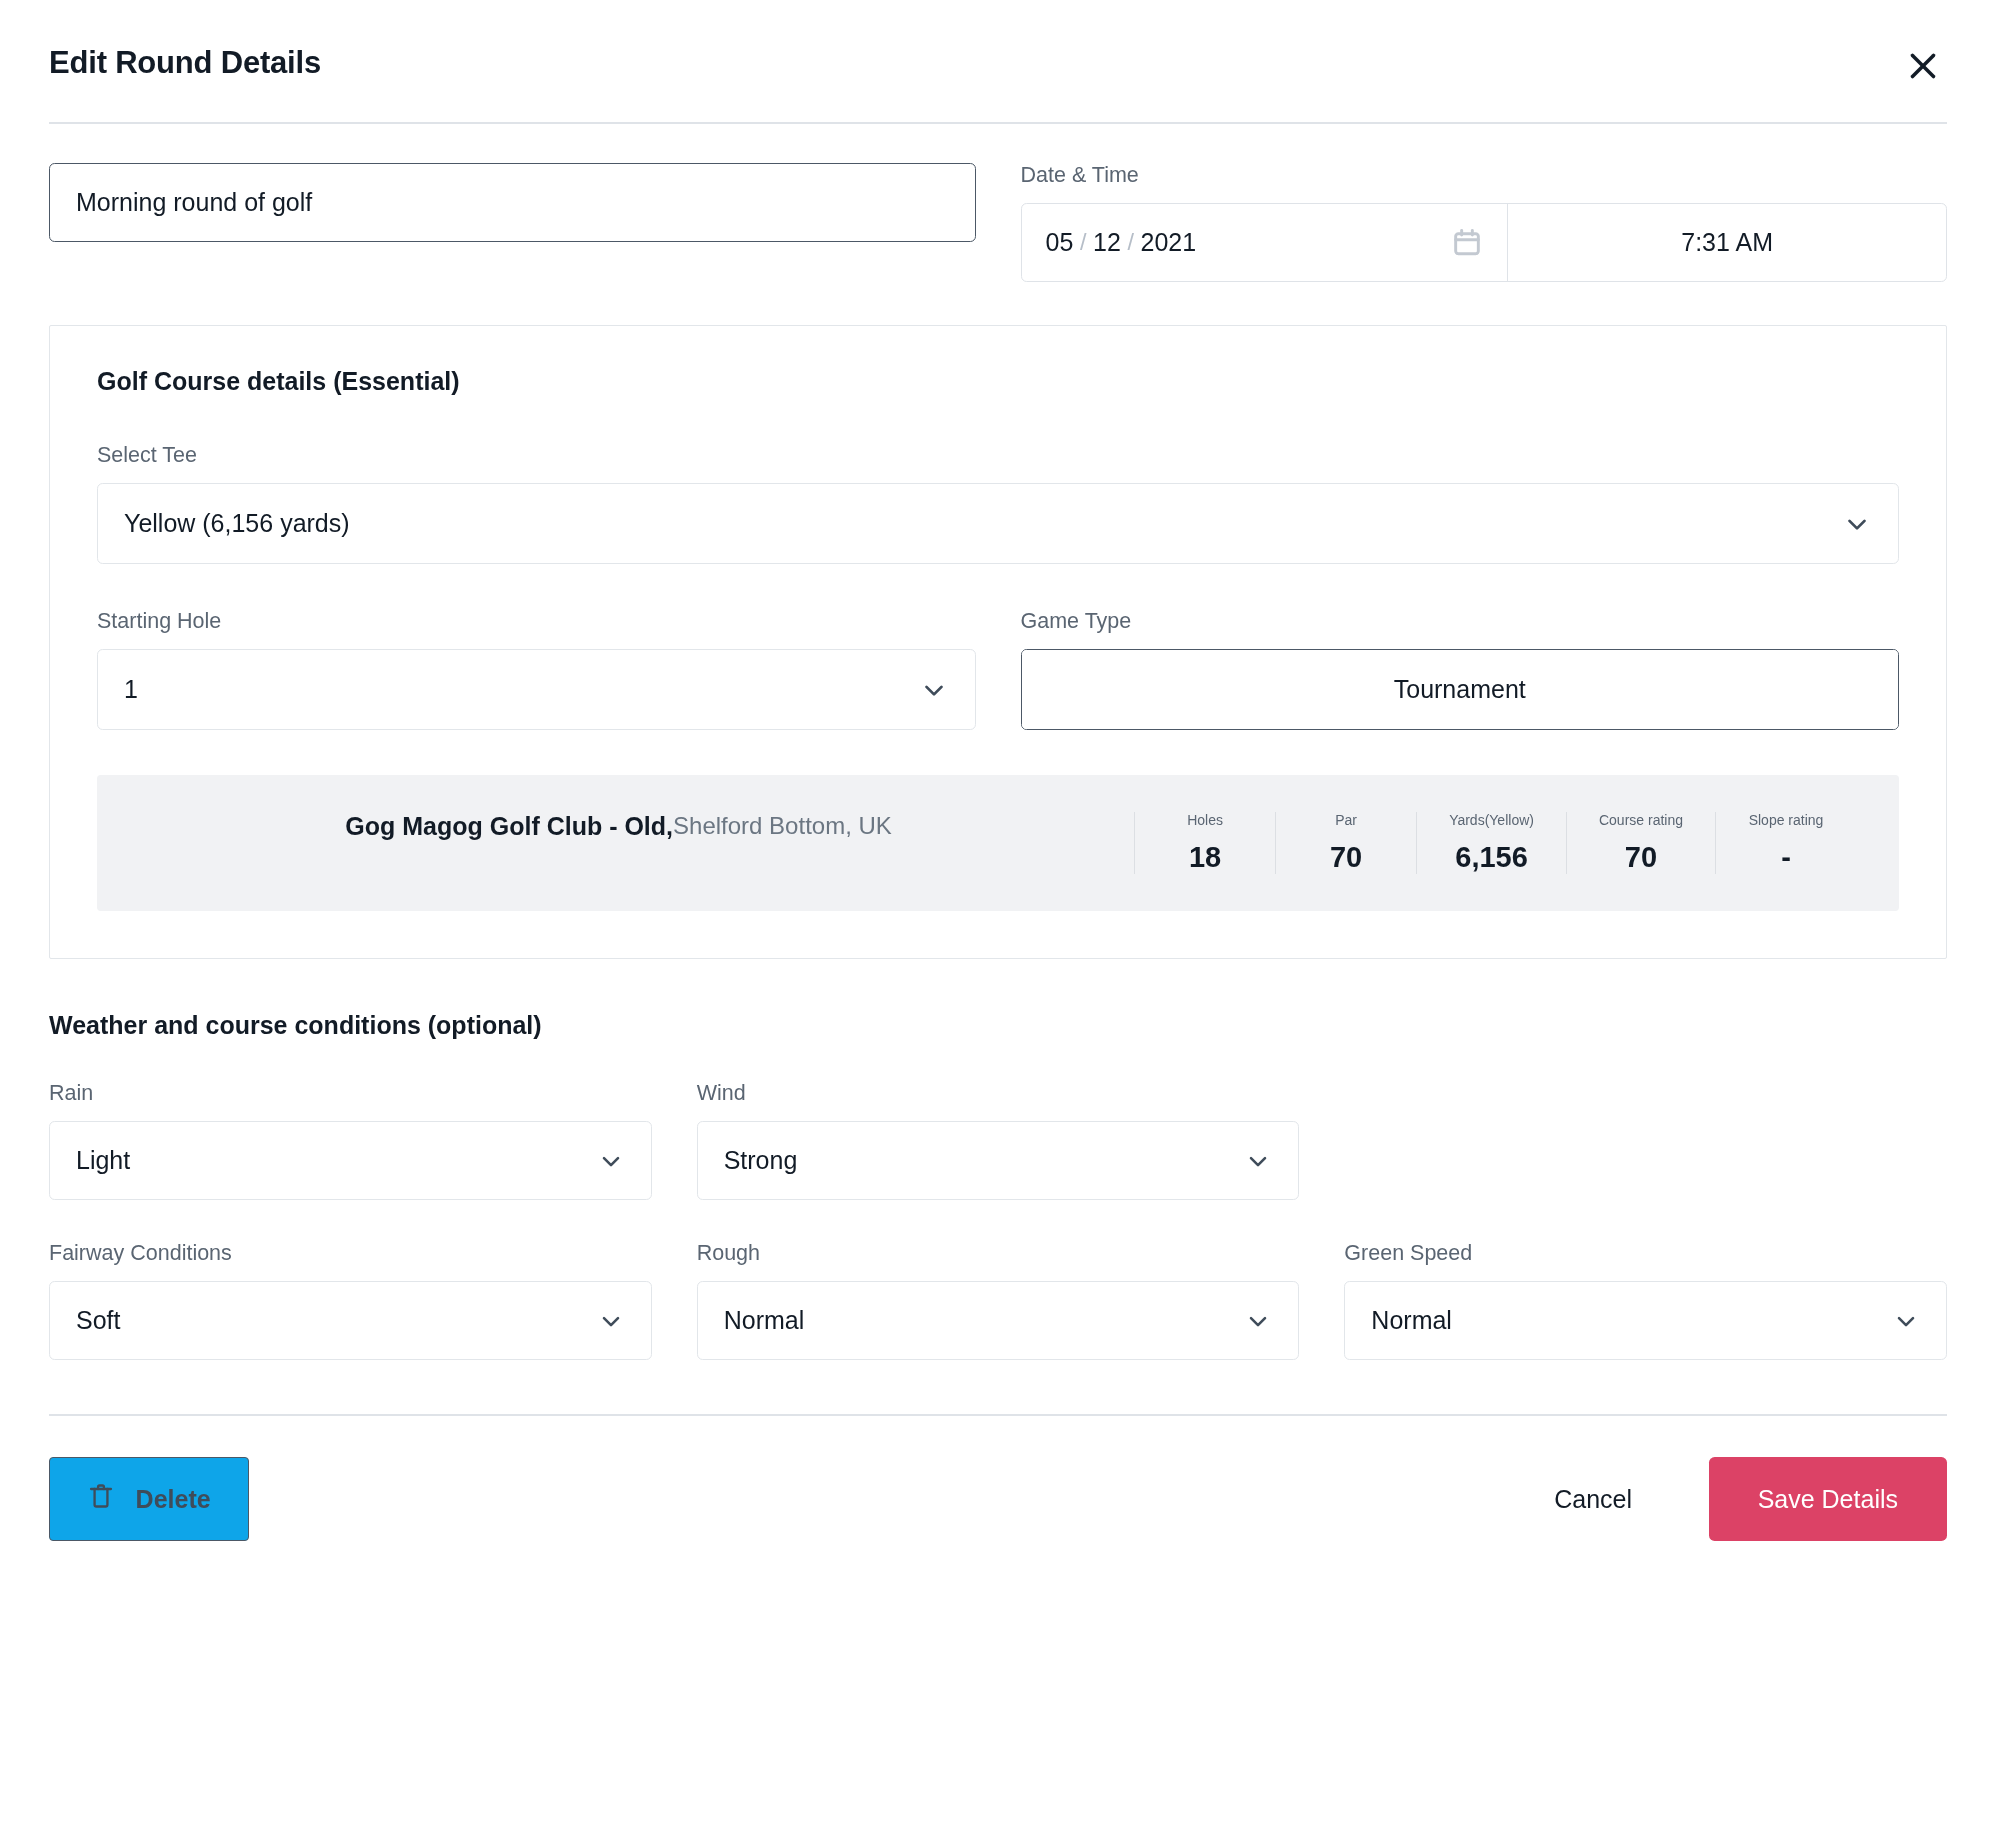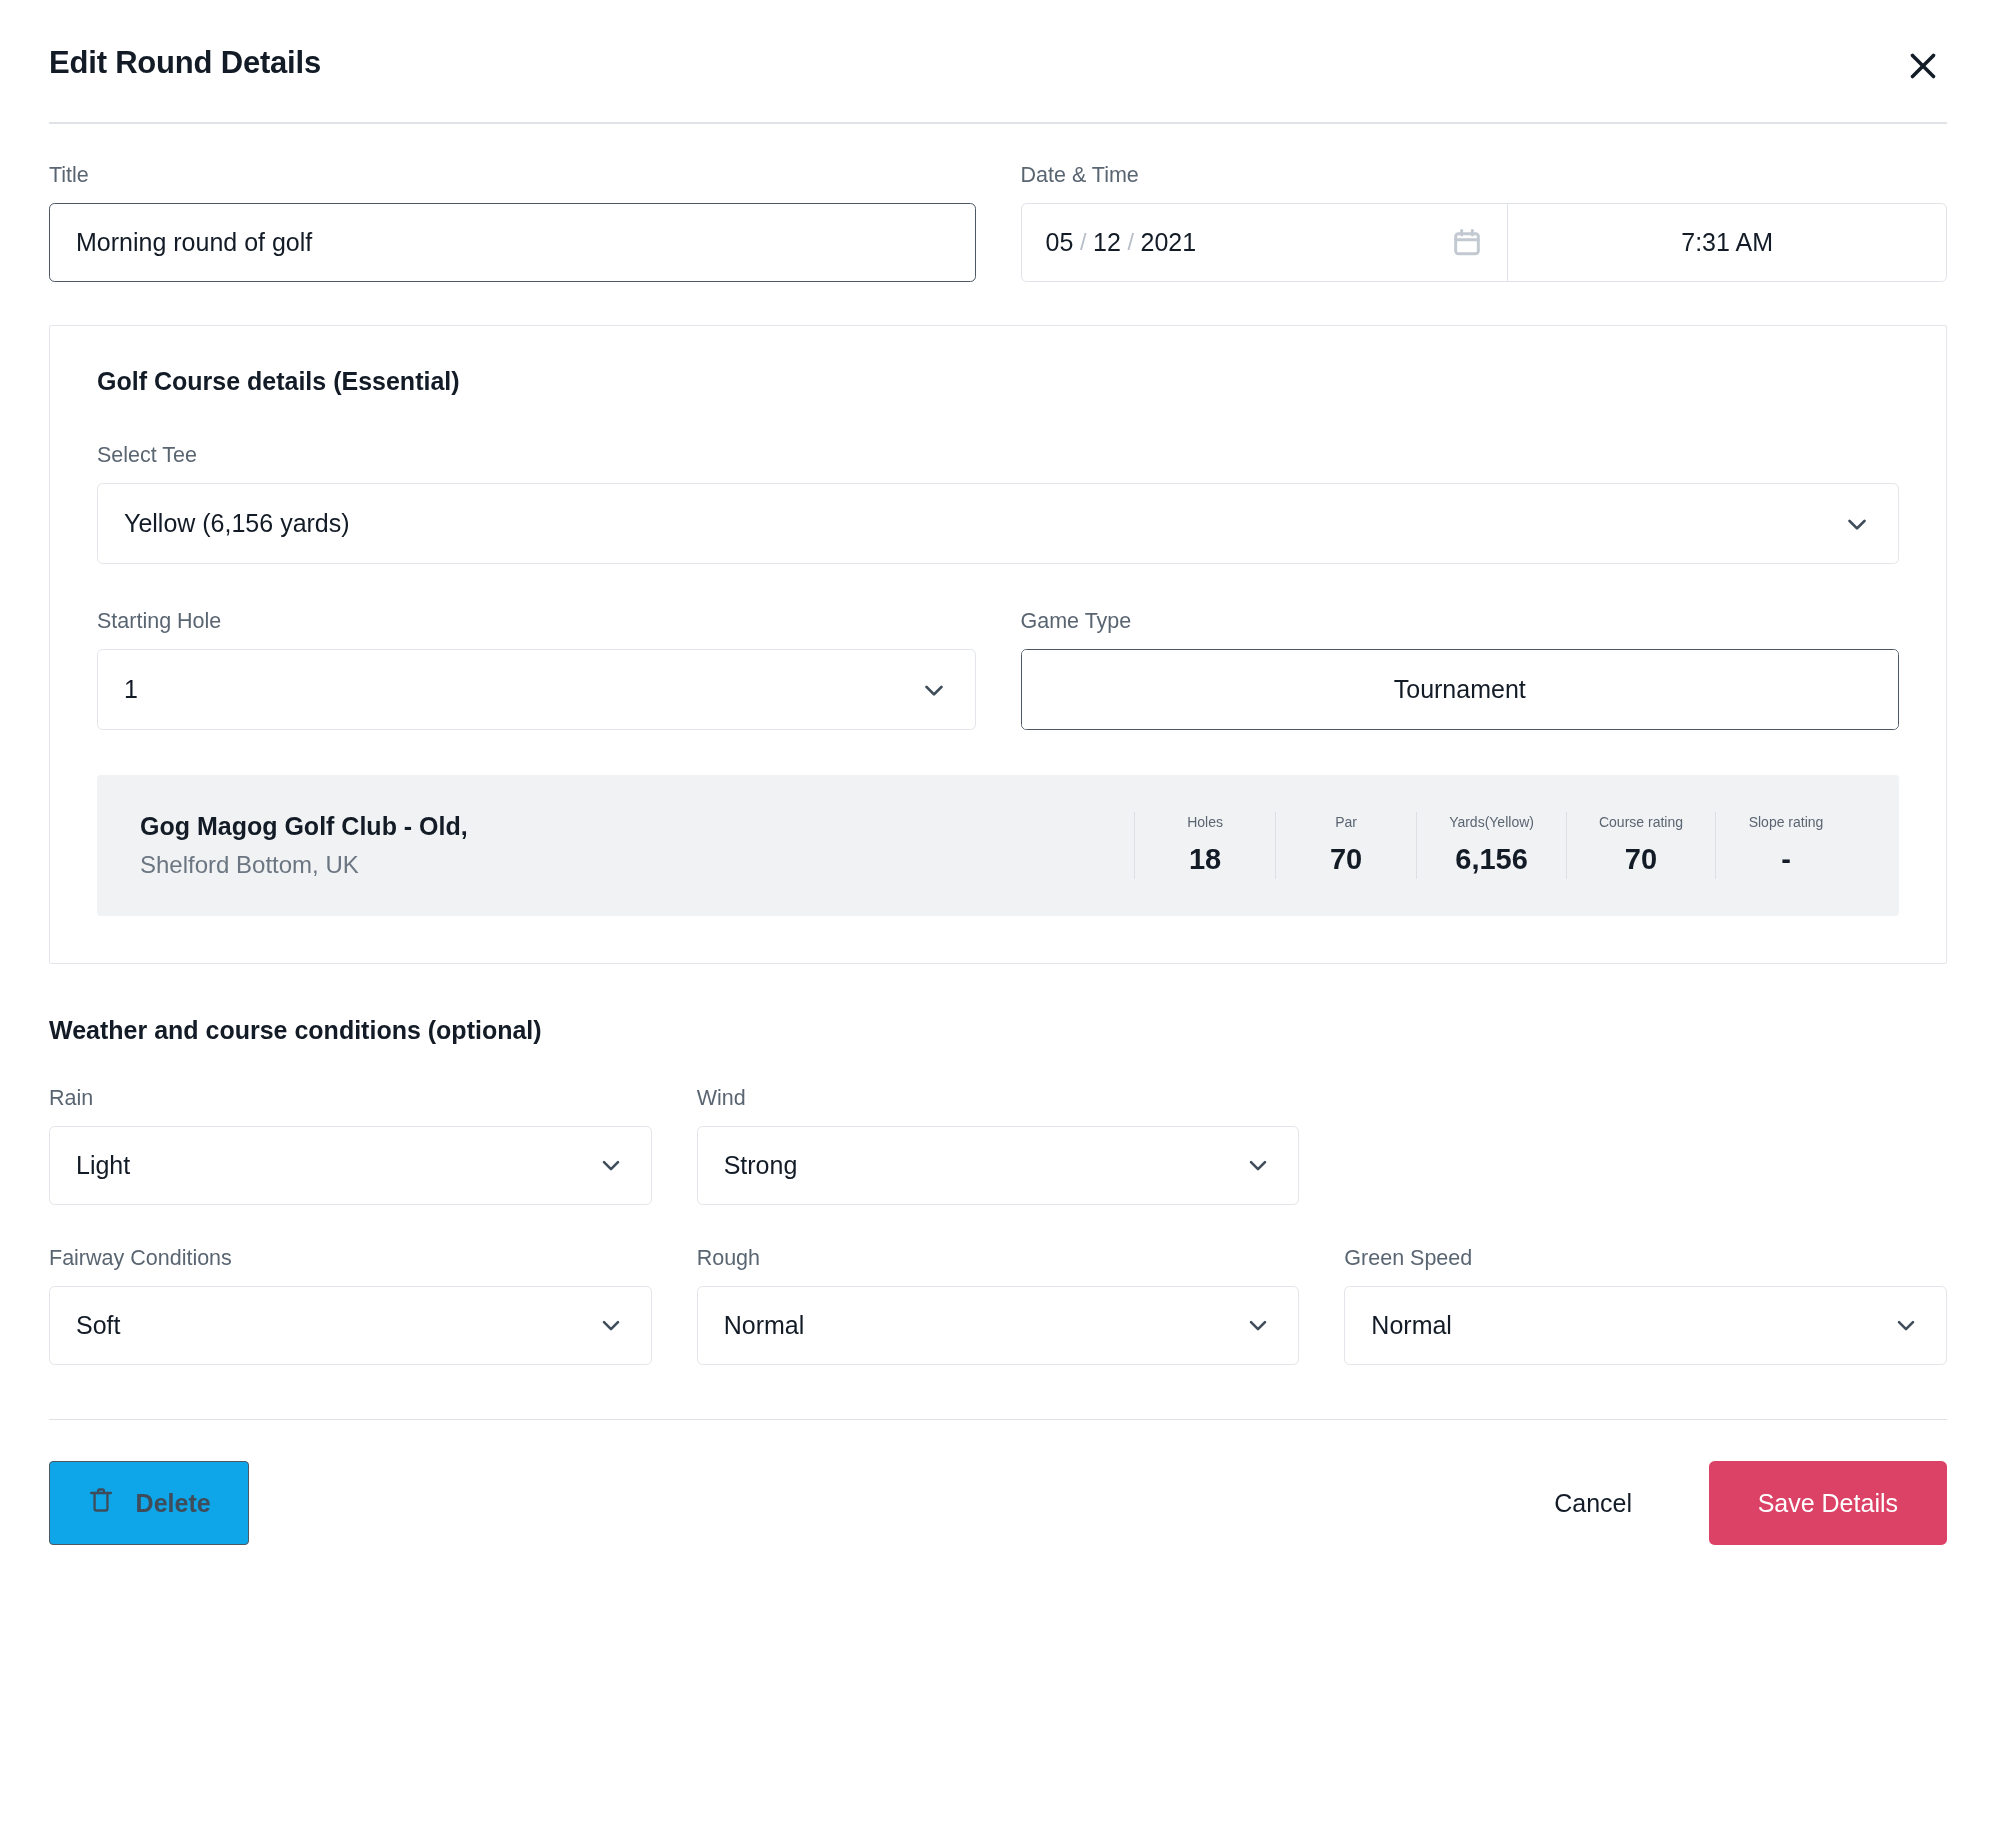--- a/index.html
+++ b/index.html
@@ -201,21 +201,21 @@
     margin-top: 45px;
     background: #f1f2f4;
     border-radius: 3.7px;
     display: flex;
     align-items: stretch;
     padding: 37px 43px;
   }
   .stats-course {
     flex: 1 1 auto;
     display: flex;
-    flex-direction: column;
+    flex-direction: row;
     justify-content: center;
     padding-right: 37px;
   }
   .stats-course-name {
     font-size: 25px;
     font-weight: bold;
     color: #121b26;
     margin-bottom: 9.4px;
   }
   .stats-course-loc {
@@ -338,21 +338,20 @@
           <line x1="5" y1="5" x2="19" y2="19"></line>
           <line x1="19" y1="5" x2="5" y2="19"></line>
         </svg>
       </span>
     </button>
   </div>
   <div class="header-rule"></div>
 
   <div class="row-two">
     <div class="col">
-      <label class="field-label">Title</label>
       <input class="text-input" type="text" value="Morning round of golf" style="">
     </div>
     <div class="col">
       <label class="field-label">Date &amp; Time</label>
       <div class="datetime-wrap">
         <div class="date-part">
           <span class="date-seg">05</span>
           <span class="date-sep">/</span>
           <span class="date-seg">12</span>
           <span class="date-sep">/</span>

